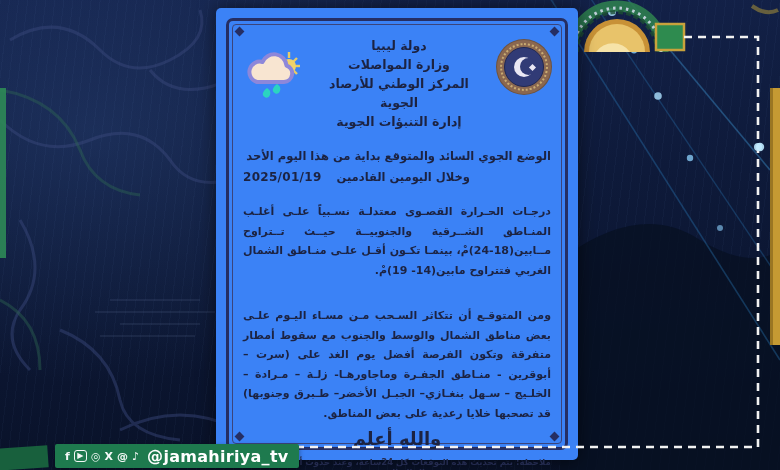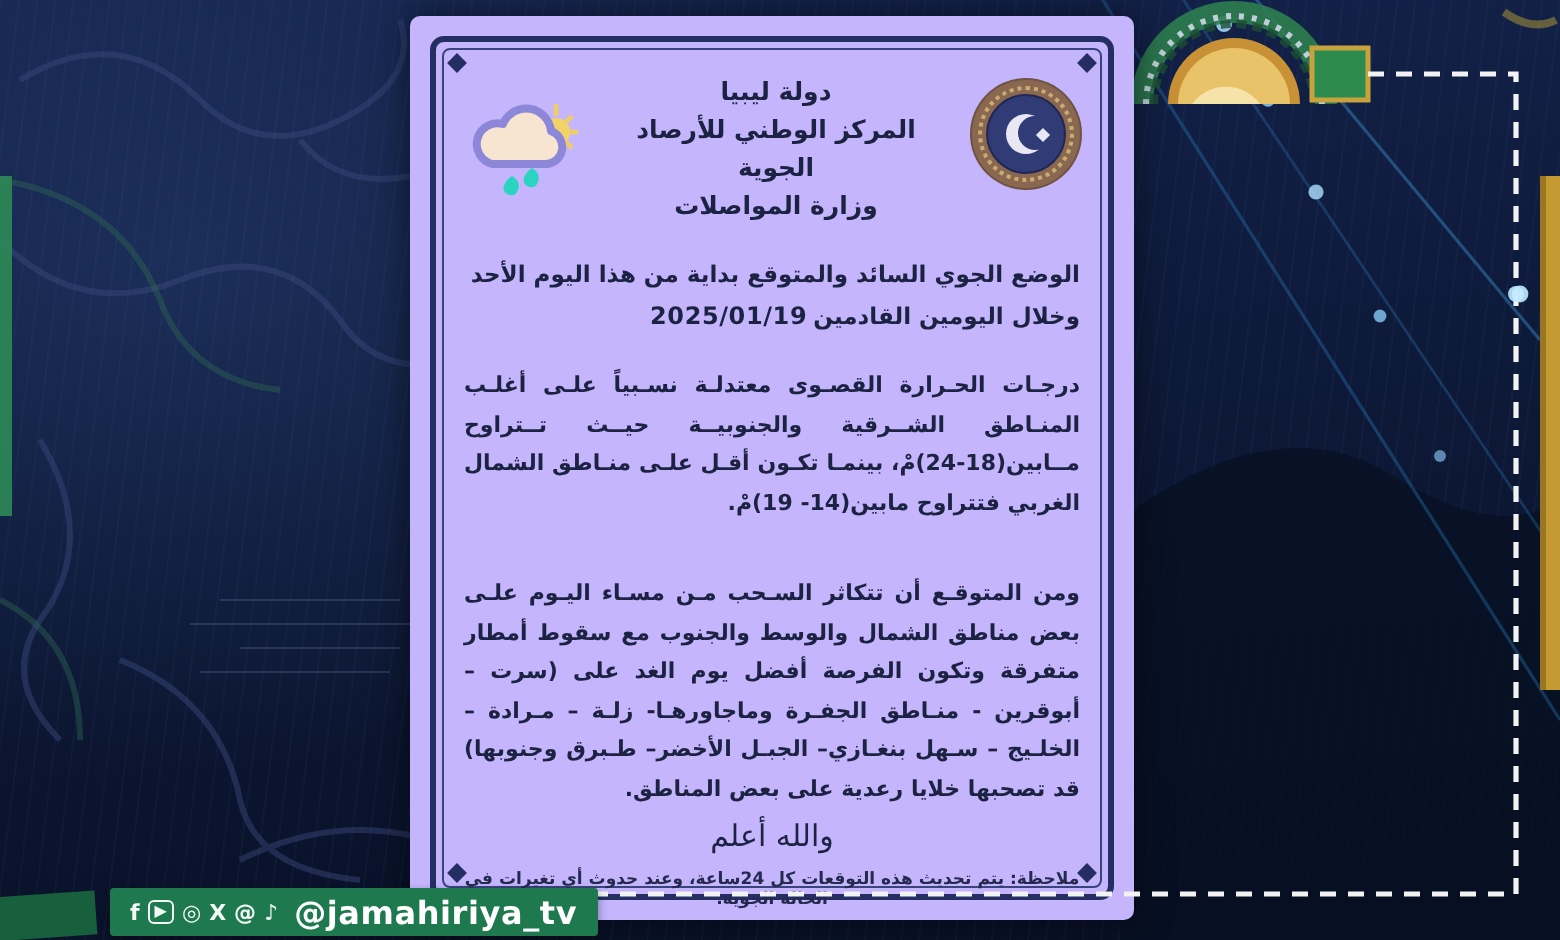--- a/index.html
+++ b/index.html
@@ -11,22 +11,22 @@
   .bg{position:absolute;inset:0;
       background:
         radial-gradient(620px 420px at 12% 28%, rgba(46,74,128,.38), rgba(0,0,0,0) 60%),
         linear-gradient(175deg,#14234c 0%, #0e1a3a 42%, #081025 100%);}
   .pinstripes{position:absolute;inset:0;opacity:.55;
       background:repeating-linear-gradient(97deg, rgba(120,160,220,.07) 0 1px, transparent 1px 9px);}
   svg.bgart, svg.overlay{position:absolute;left:0;top:0;}
   svg.overlay{z-index:6;pointer-events:none;}
 
   
-  .card{position:absolute;left:205px;top:8px;width:362px;height:452px;z-index:3;
-        background:#c4b5fd;border-radius:5px;box-shadow:0 0 18px rgba(0,0,0,.55);}
+  .card{position:absolute;left:216px;top:8px;width:362px;height:452px;z-index:3;
+        background:#3b82f6;border-radius:5px;box-shadow:0 0 18px rgba(0,0,0,.55);}
   .frame-outer{position:absolute;inset:10px;border:3px solid #252e63;border-radius:7px;}
   .frame-inner{position:absolute;inset:16px;border:1px solid #3a447c;border-radius:4px;}
   .corner{position:absolute;width:7px;height:7px;background:#252e63;transform:rotate(45deg);}
   .corner.tl{left:7px;top:7px}.corner.tr{right:7px;top:7px}
   .corner.bl{left:7px;bottom:7px}.corner.br{right:7px;bottom:7px}
 
   .card-content{position:absolute;left:27px;right:27px;top:22px;bottom:18px;
         direction:rtl;color:#1c2342;}
 
   .doc-header{display:flex;direction:ltr;align-items:flex-start;gap:4px;margin-top:6px;}
@@ -37,28 +37,28 @@
   .emblem{width:54px;height:54px;border-radius:50%;background:#8a6750;position:relative;
           box-shadow:0 0 0 1px #6e5340;}
   .emblem::before{content:"";position:absolute;inset:3px;border:2px dotted #c9ac72;border-radius:50%;}
   .emblem-core{position:absolute;inset:7px;border-radius:50%;background:#313b76;border:1px solid #1f2753;}
   .crescent{position:absolute;left:9px;top:9px;width:20px;height:20px;border-radius:50%;background:#e9e7f4;}
   .crescent::after{content:"";position:absolute;left:6px;top:1px;width:17px;height:17px;border-radius:50%;background:#313b76;}
   .star{position:absolute;right:8px;top:17px;width:5px;height:5px;background:#e9e7f4;transform:rotate(45deg);}
 
   .doc-title{text-align:center;font-weight:bold;font-size:11.5px;line-height:21px;margin-top:15px;}
   .doc-title .l1{white-space:nowrap;text-align:right;}
-  .title-l2{display:flex;direction:ltr;justify-content:flex-end;gap:3px;align-items:baseline;}
+  .title-l2{display:flex;direction:ltr;justify-content:flex-start;gap:15px;align-items:baseline;}
   .title-l2 .date{font-size:12px;letter-spacing:.3px;}
 
   .para{font-weight:bold;font-size:11px;line-height:19.5px;text-align:justify;
         text-align-last:right;}
   .para1{margin-top:14px;}
   .para2{margin-top:26px;}
-  .closing{text-align:center;font-weight:normal;font-size:15px;margin-top:5px;}
+  .closing{text-align:center;font-weight:bold;font-size:18px;margin-top:5px;}
   .note{text-align:center;font-weight:bold;font-size:8.5px;margin-top:8px;color:#232a4e;}
 
   
   .social-bar{position:absolute;left:55px;top:444px;height:24px;z-index:8;
         background:#1e7a4e;border-radius:2px;display:flex;direction:ltr;align-items:center;
         gap:4px;padding:0 10px;color:#fff;box-shadow:0 2px 5px rgba(0,0,0,.4);}
   .social-bar .ic{font-size:11px;font-weight:bold;line-height:1;opacity:.95;}
   .social-bar .ic.yt{font-size:8px;border:1.5px solid #fff;border-radius:3px;padding:1px 2.5px;}
   .social-bar .handle{font-size:16px;font-weight:bold;letter-spacing:.3px;margin-left:4px;}
   .green-scrap{position:absolute;left:-4px;top:447px;width:52px;height:22px;z-index:7;
@@ -150,22 +150,23 @@
               <line x1="42" y1="24" x2="38" y2="28"></line>
             </g>
             <circle cx="46" cy="20" r="7" fill="#f2d368"></circle>
             <path d="M14 36 h27 a8.5 8.5 0 0 0 2.5 -16.5 a12.5 12.5 0 0 0 -24 -3.5 a9.5 9.5 0 0 0 -5.5 20 z" fill="#f8e5d1" stroke="#8d87da" stroke-width="4" stroke-linejoin="round"></path>
             <path d="M24 42 q4.5 2.5 3 7 q-1.2 3.4 -4.6 2.4 q-3.4 -1.2 -2.4 -4.6 q1 -3 4 -4.8 z" fill="#2bd4c0"></path>
             <path d="M34 38 q4.5 2.5 3 7 q-1.2 3.4 -4.6 2.4 q-3.4 -1.2 -2.4 -4.6 q1 -3 4 -4.8 z" fill="#2bd4c0"></path>
           </svg>
         </div>
         <div class="org-lines">
           <div>دولة ليبيا</div>
+          <div>وزارة المواصلات</div>
           <div>المركز الوطني للأرصاد الجوية</div>
-          <div>وزارة المواصلات</div>
+          <div>إدارة التنبؤات الجوية</div>
         </div>
         <div class="emblem-wrap">
           <div class="emblem">
             <div class="emblem-core">
               <span class="crescent"></span>
               <span class="star"></span>
             </div>
           </div>
         </div>
       </div>

